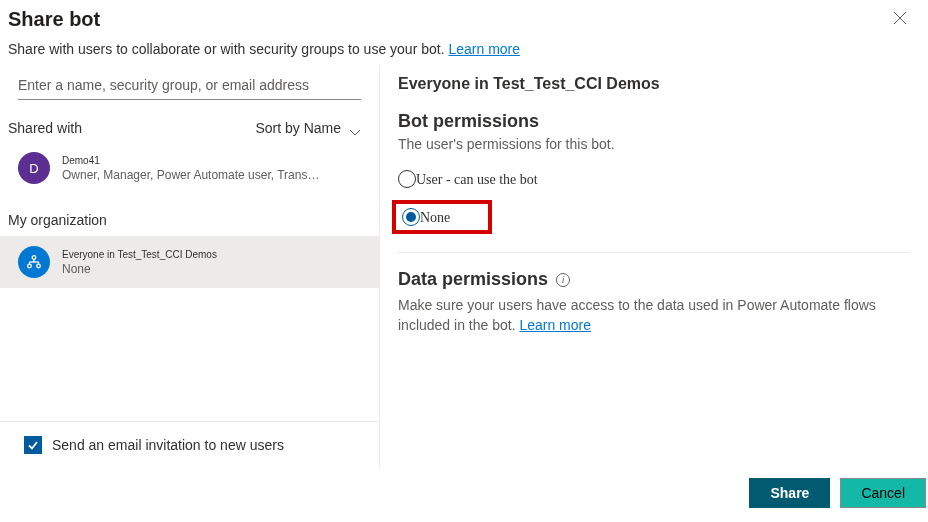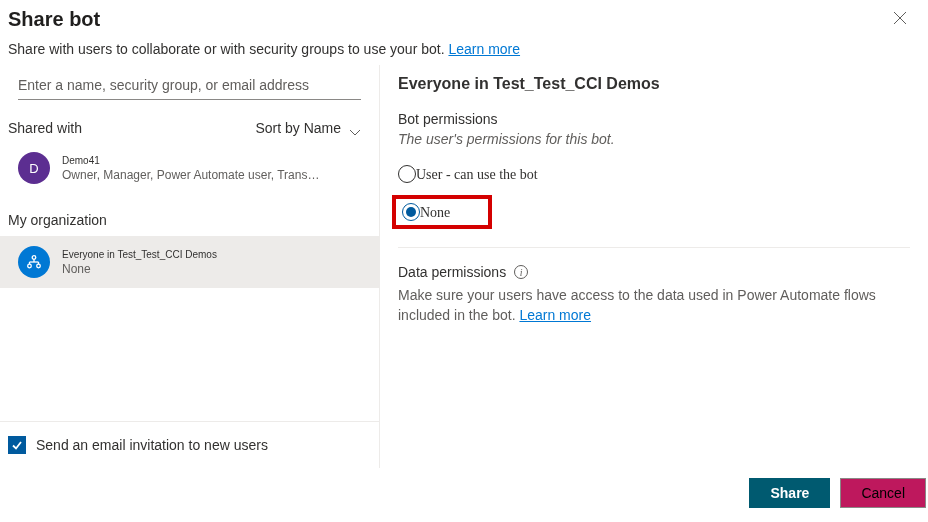--- a/index.html
+++ b/index.html
@@ -103,50 +103,49 @@
     .user-main { font-size: 10px; color: #323130; }
     .user-sub { font-size: 12px; color: #605e5c; margin-top: 2px; white-space: nowrap; overflow: hidden; text-overflow: ellipsis; max-width: 260px;}
     .section-label {
       padding: 18px 8px 8px 8px;
       font-size: 14px;
       color: #323130;
     }
     .left-spacer { flex: 1; }
     .email-row {
       border-top: 1px solid #edebe9;
-      padding: 14px 8px;
+      padding: 14px 24px;
       display: flex;
       align-items: center;
       gap: 10px;
     }
     .checkbox {
       width: 18px; height: 18px;
       background: #005a9e;
       display: flex; align-items: center; justify-content: center;
       flex-shrink: 0;
     }
     .right {
       flex: 1;
       padding: 10px 18px 0 18px;
     }
     .right-title {
       font-size: 16px;
       font-weight: 600;
       margin-bottom: 18px;
     }
     .perm-title {
-      font-size: 14px;
-      font-weight: 400;
+      font-size: 18px;
+      font-weight: 700;
       margin-bottom: 4px;
     }
     .perm-desc {
       font-size: 14px;
       color: #605e5c;
       margin-bottom: 14px;
-      font-style: italic;
     }
     .radio-row {
       display: flex;
       align-items: flex-end;
       margin-bottom: 6px;
       cursor: pointer;
       padding: 4px 0;
       font-family: Liberation Serif, serif;
     }
     .radio-outer {
@@ -199,21 +198,21 @@
       display: flex;
       justify-content: flex-end;
       gap: 10px;
       padding: 10px 2px 14px 18px;
     }
     .btn {
       padding: 6px 20px;
       font-size: 14px;
       cursor: pointer;
       border: 1px solid #8a8886;
-      background: #be185d;
+      background: #14b8a6;
     }
     .btn.primary {
       background: #005a70;
       color: #fff;
       border-color: #005a70;
       font-weight: 600;
     }
   </style>
 </head>
 <body>

